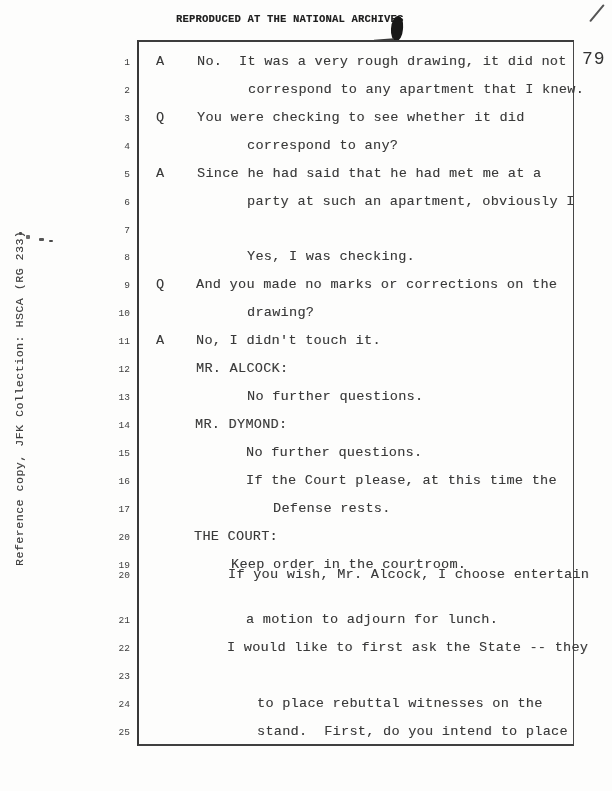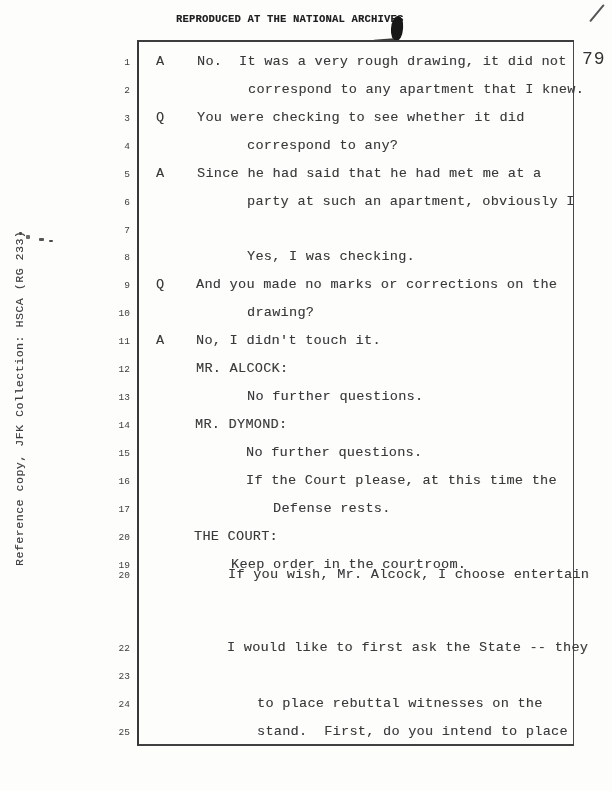--- a/index.html
+++ b/index.html
@@ -177,20 +177,24 @@
         <span class="ltext" style="left: 194px;">THE COURT:</span>
       </div>
       <div class="tline" style="top: 556.56px;">
         <span class="lnum">19</span>
         <span class="ltext" style="left: 231px;">Keep order in the courtroom.</span>
       </div>
       <div class="tline" style="top: 567px;">
         <span class="lnum">20</span>
         <span class="ltext" style="left: 228px;">If you wish, Mr. Alcock, I choose entertain</span>
       </div>
+      <div class="tline" style="top: 612.4px;">
+        <span class="lnum">21</span>
+        <span class="ltext" style="left: 246px;">a motion to adjourn for lunch.</span>
+      </div>
       <div class="tline" style="top: 640.32px;">
         <span class="lnum">22</span>
         <span class="ltext" style="left: 227px;">I would like to first ask the State -- they</span>
       </div>
       <div class="tline" style="top: 668.24px;">
         <span class="lnum">23</span>
       </div>
       <div class="tline" style="top: 696.16px;">
         <span class="lnum">24</span>
         <span class="ltext" style="left: 257px;">to place rebuttal witnesses on the</span>

